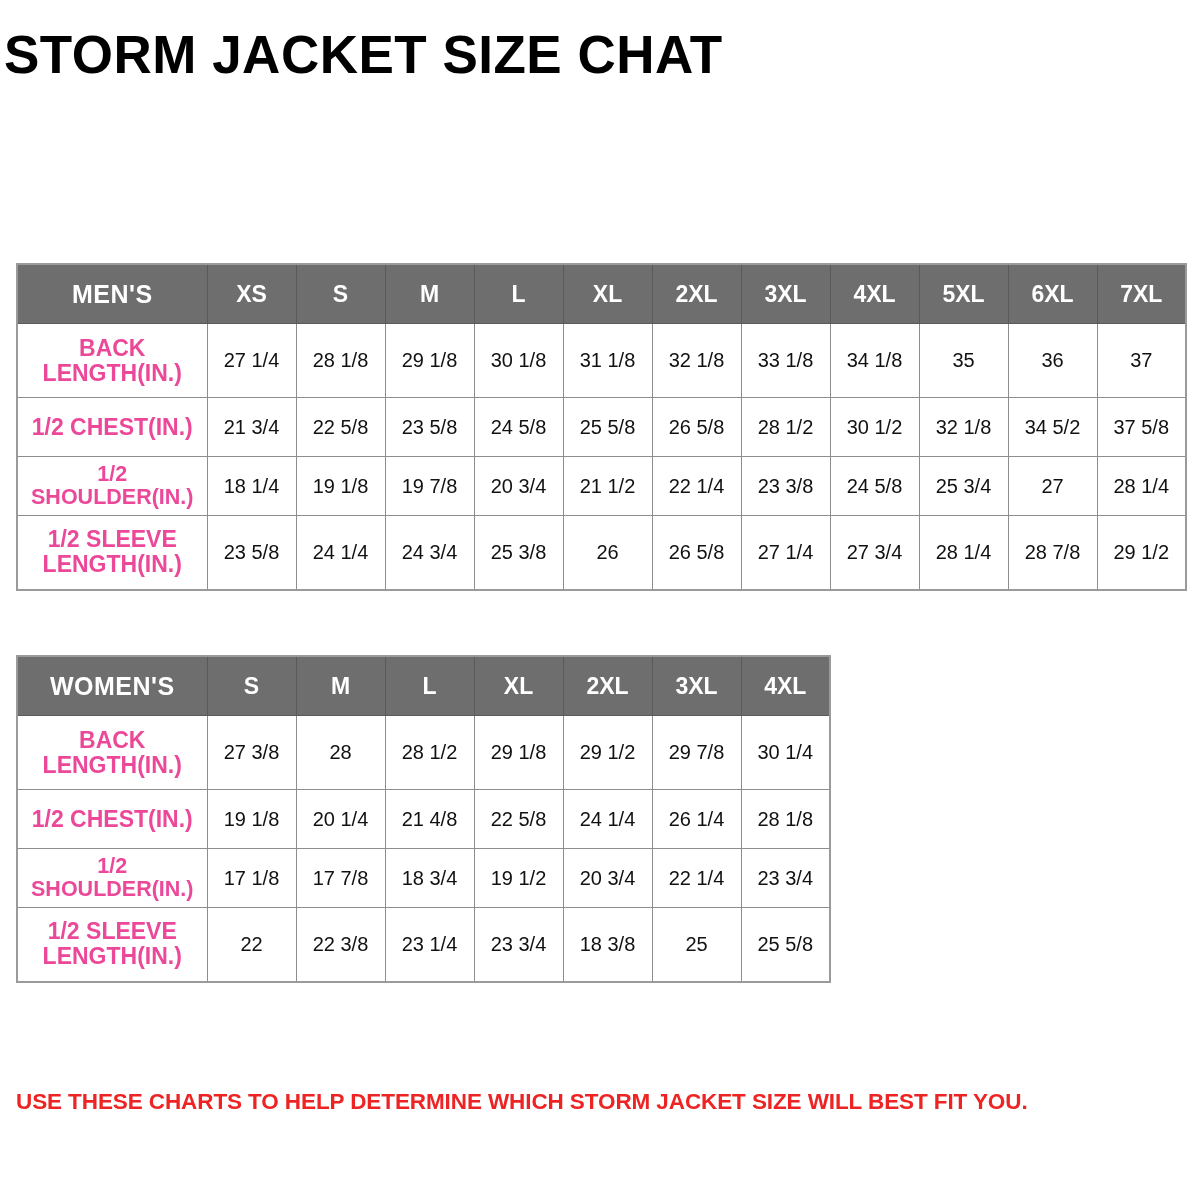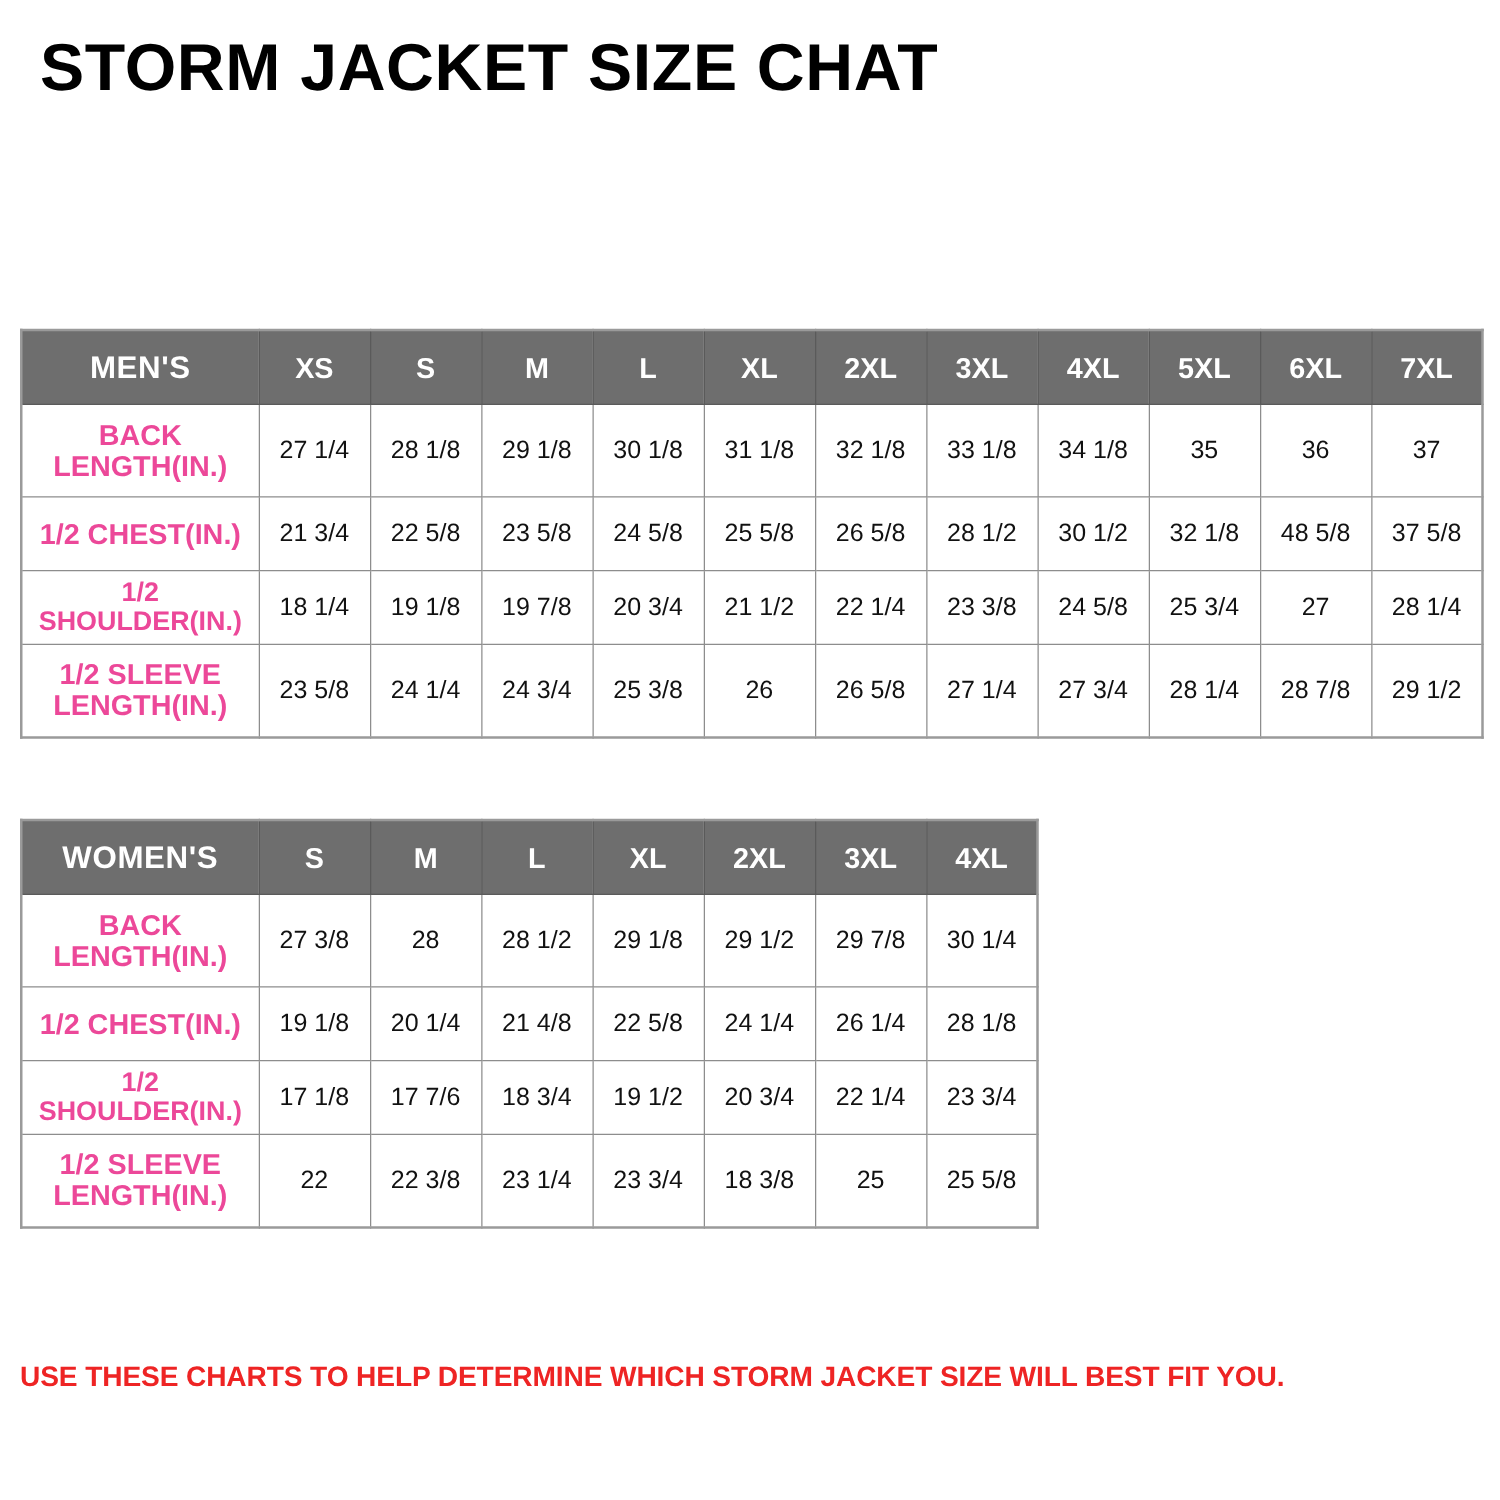--- a/index.html
+++ b/index.html
@@ -15,21 +15,21 @@
     color: #000000;
     overflow: hidden;
     position: relative;
   }
 
   .page {
     position: relative;
     width: 1200px;
     height: 1192px;
     box-sizing: border-box;
-    padding: 0 32px;
+    padding: 0 4px;
   }
 
   
   .title {
     font-family: "Liberation Sans", sans-serif;
     font-weight: 700;
     font-size: 53px;
     line-height: 1;
     letter-spacing: 0.5px;
     color: #000000;
@@ -199,21 +199,21 @@
         <td class="rowlabel">1/2  CHEST(IN.)</td>
         <td class="val">21 3/4</td>
         <td class="val">22 5/8</td>
         <td class="val">23 5/8</td>
         <td class="val">24 5/8</td>
         <td class="val">25 5/8</td>
         <td class="val">26 5/8</td>
         <td class="val">28 1/2</td>
         <td class="val">30 1/2</td>
         <td class="val">32 1/8</td>
-        <td class="val">48 5/8</td>
+        <td class="val">34 5/2</td>
         <td class="val">37 5/8</td>
       </tr>
 
       <tr>
         <td class="rowlabel sm">1/2 SHOULDER(IN.)</td>
         <td class="val">18 1/4</td>
         <td class="val">19 1/8</td>
         <td class="val">19 7/8</td>
         <td class="val">20 3/4</td>
         <td class="val">21 1/2</td>
@@ -292,21 +292,21 @@
         <td class="val">21 4/8</td>
         <td class="val">22 5/8</td>
         <td class="val">24 1/4</td>
         <td class="val">26 1/4</td>
         <td class="val">28 1/8</td>
       </tr>
 
       <tr>
         <td class="rowlabel sm">1/2 SHOULDER(IN.)</td>
         <td class="val">17 1/8</td>
-        <td class="val">17 7/6</td>
+        <td class="val">17 7/8</td>
         <td class="val">18 3/4</td>
         <td class="val">19 1/2</td>
         <td class="val">20 3/4</td>
         <td class="val">22 1/4</td>
         <td class="val">23 3/4</td>
       </tr>
 
       <tr class="tall">
         <td class="rowlabel">
           <span>1/2  SLEEVE</span><br>

